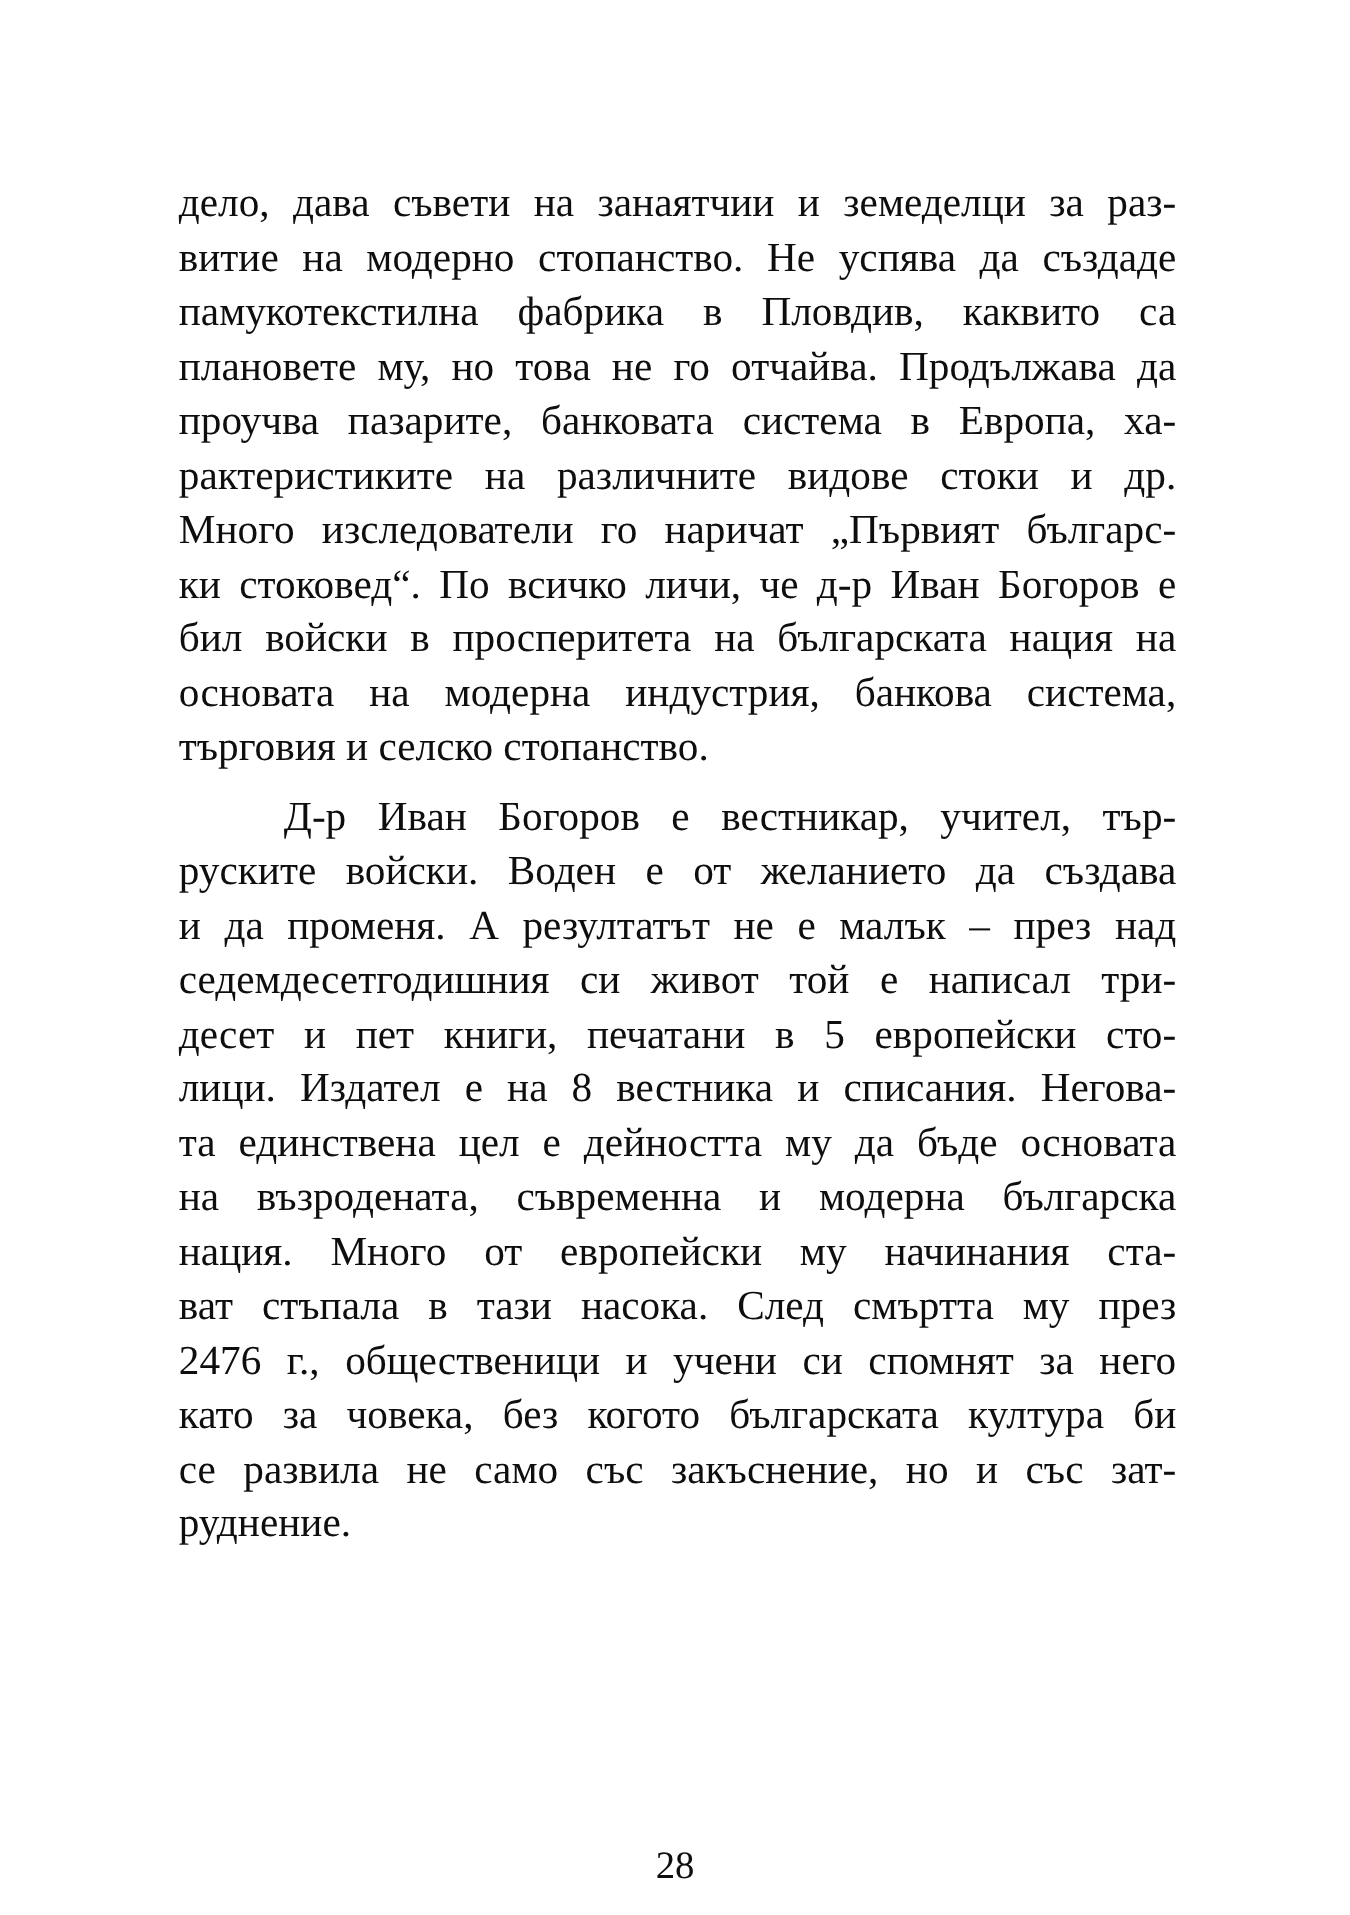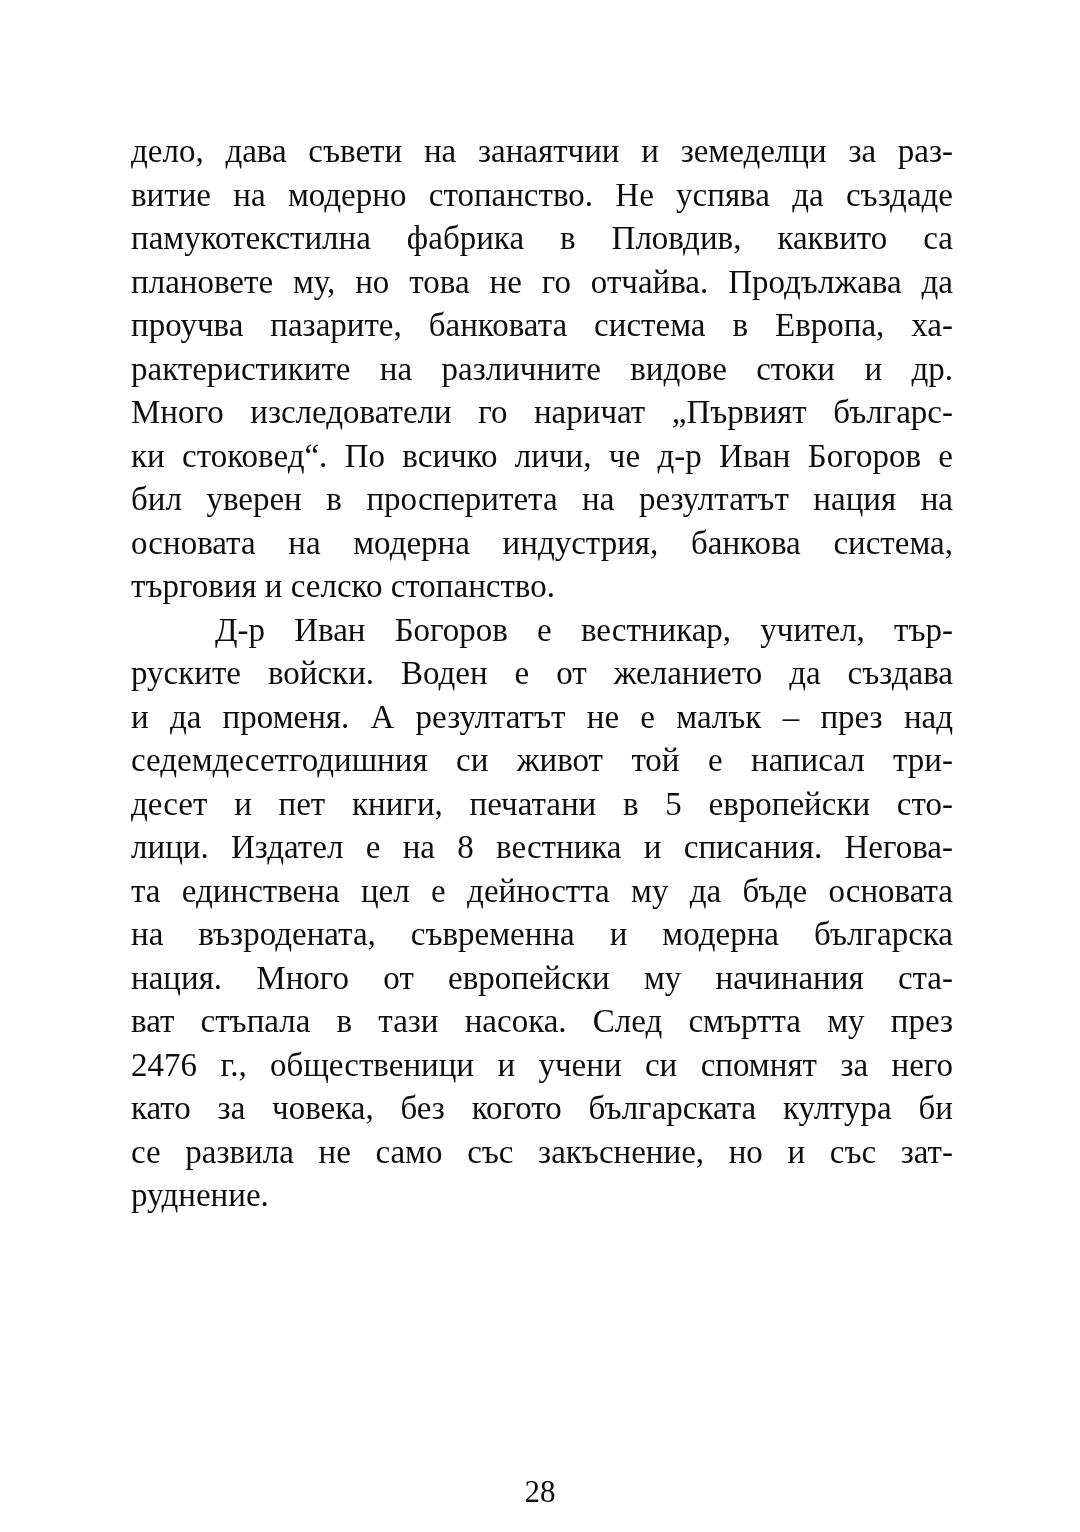--- a/index.html
+++ b/index.html
@@ -18,21 +18,21 @@
   }
   .text-block {
     position: absolute;
     left: 131px;
     top: 130px;
     width: 822px;
     font-size: 33px;
     line-height: 43.5px;
   }
   .paragraph {
-    margin: 0;
+    margin: 12px;
     padding: 0;
   }
   .line {
     text-align: justify;
     text-align-last: justify;
     -moz-text-align-last: justify;
     white-space: normal;
   }
   .line.last {
     text-align-last: left;
@@ -58,21 +58,21 @@
   <div class="text-block" id="text-block">
       <div class="paragraph">
         <div class="line">дело, дава съвети на занаятчии и земеделци за раз-</div>
         <div class="line">витие на модерно стопанство. Не успява да създаде</div>
         <div class="line">памукотекстилна фабрика в Пловдив, каквито са</div>
         <div class="line">плановете му, но това не го отчайва. Продължава да</div>
         <div class="line">проучва пазарите, банковата система в Европа, ха-</div>
         <div class="line">рактеристиките на различните видове стоки и др.</div>
         <div class="line">Много изследователи го наричат „Първият българс-</div>
         <div class="line">ки стоковед“. По всичко личи, че д-р Иван Богоров е</div>
-        <div class="line">бил уверен в просперитета на резултатът нация на</div>
+        <div class="line">бил войски в просперитета на българската нация на</div>
         <div class="line">основата на модерна индустрия, банкова система,</div>
         <div class="line last">търговия и селско стопанство.</div>
       </div>
       <div class="paragraph">
         <div class="line indent">Д-р Иван Богоров е вестникар, учител, тър-</div>
         <div class="line">руските войски. Воден е от желанието да създава</div>
         <div class="line">и да променя. А резултатът не е малък – през над</div>
         <div class="line">седемдесетгодишния си живот той е написал три-</div>
         <div class="line">десет и пет книги, печатани в 5 европейски сто-</div>
         <div class="line">лици. Издател е на 8 вестника и списания. Негова-</div>

